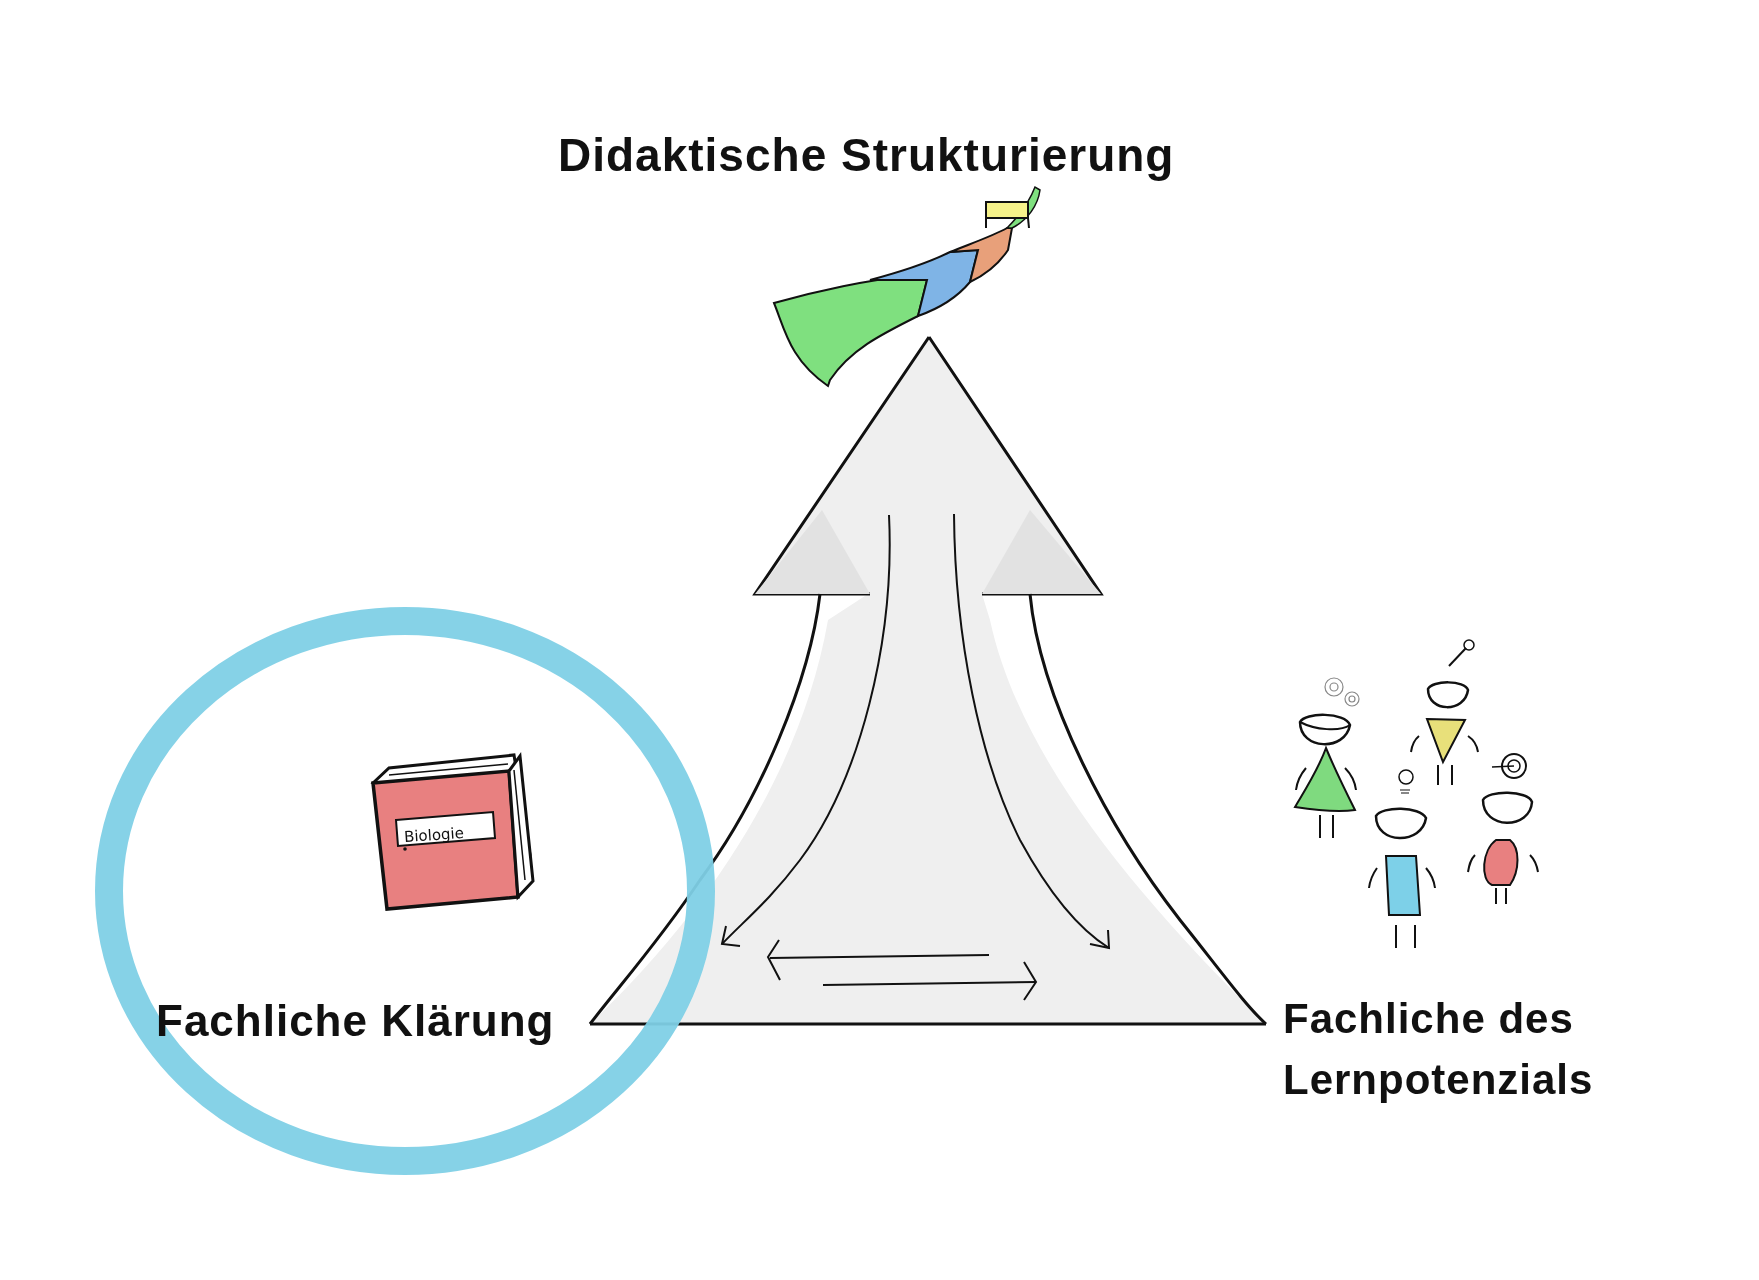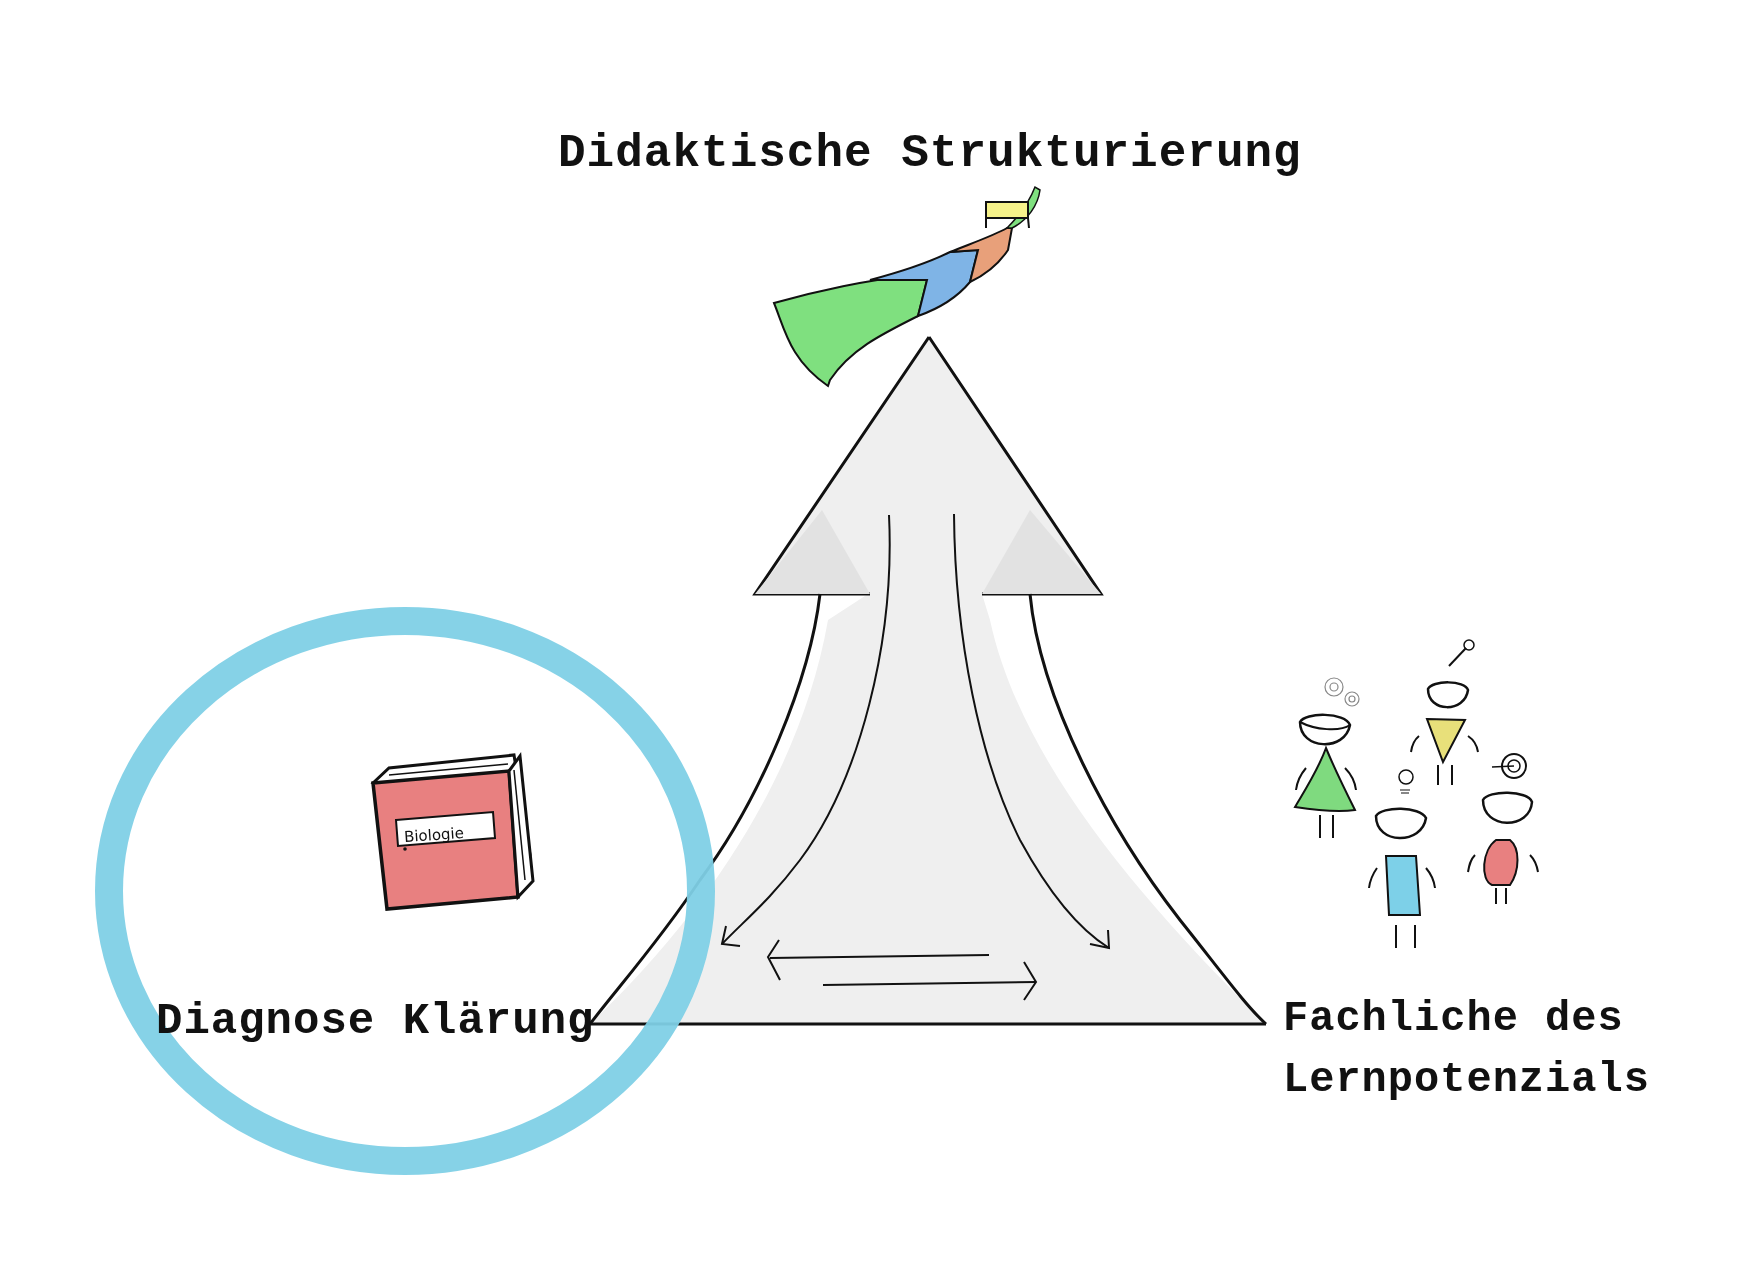--- a/index.html
+++ b/index.html
@@ -1,19 +1,19 @@
 <!DOCTYPE html>
 <html><head>
 <meta charset="utf-8">
 <style>
   html, body { margin:0; padding:0; background:#ffffff; }
   body { width:1759px; height:1280px; position:relative; overflow:hidden; font-family:"DejaVu Sans", sans-serif; }
   .canvas { position:absolute; left:0; top:0; width:1759px; height:1280px; }
   .label {
-    position:absolute; color:#111; font-family:Liberation Mono, monospace;
+    position:absolute; color:#111; font-family:Liberation Sans, sans-serif;
     font-weight:bold; letter-spacing:1px; white-space:nowrap;
   }
   .title { left:558px; top:128px; font-size:46px; }
   .fk { left:156px; top:996px; font-size:44px; }
   .dl1 { left:1283px; top:995px; font-size:42px; }
   .dl2 { left:1283px; top:1056px; font-size:42px; }
   .booklabel { position:absolute; left:404px; top:826px; font-size:15px; font-family:"DejaVu Sans", sans-serif; color:#111; transform:rotate(-4deg); }
 </style>
 </head>
 <body>
@@ -119,15 +119,15 @@
       <path d="M1475,855 C1470,860 1469,866 1468,872" fill="none" stroke="#111" stroke-width="2"></path>
       <path d="M1530,855 C1535,860 1537,866 1538,872" fill="none" stroke="#111" stroke-width="2"></path>
       <line x1="1496" y1="888" x2="1496" y2="904" stroke="#111" stroke-width="2"></line>
       <line x1="1506" y1="888" x2="1506" y2="904" stroke="#111" stroke-width="2"></line>
     </g>
   </g>
 </svg>
 
 <div class="label title">Didaktische Strukturierung</div>
 <div class="booklabel">Biologie</div>
-<div class="label fk">Diagnose Klärung</div>
+<div class="label fk">Fachliche Klärung</div>
 <div class="label dl1">Fachliche des</div>
 <div class="label dl2">Lernpotenzials</div>
 
 </body></html>

